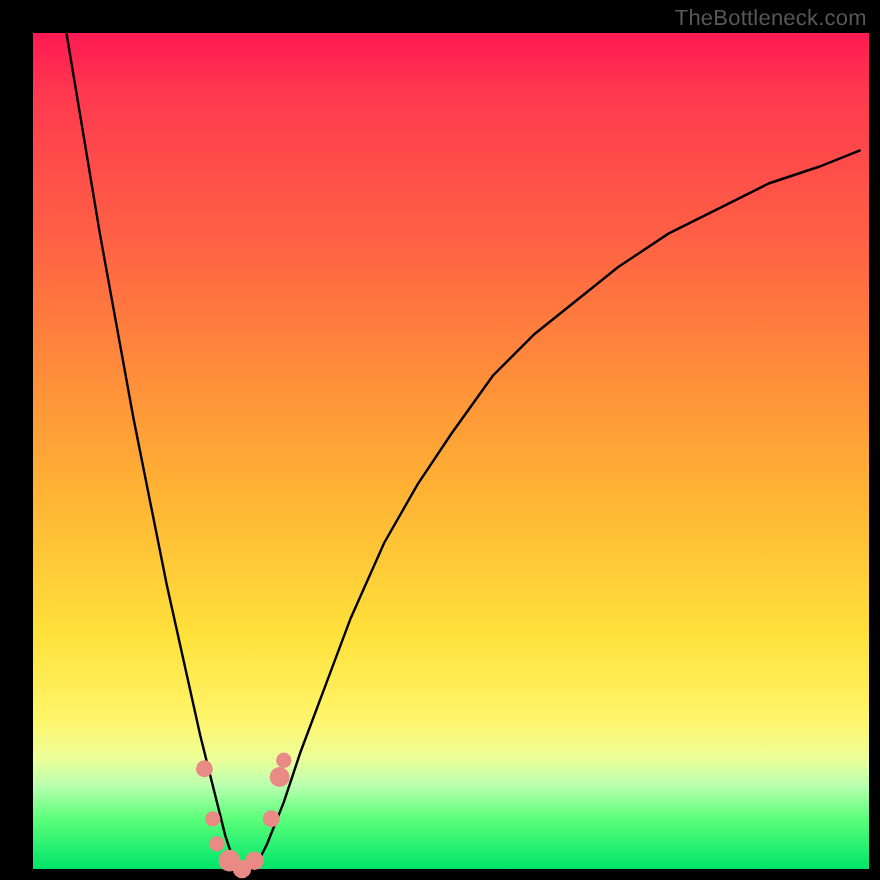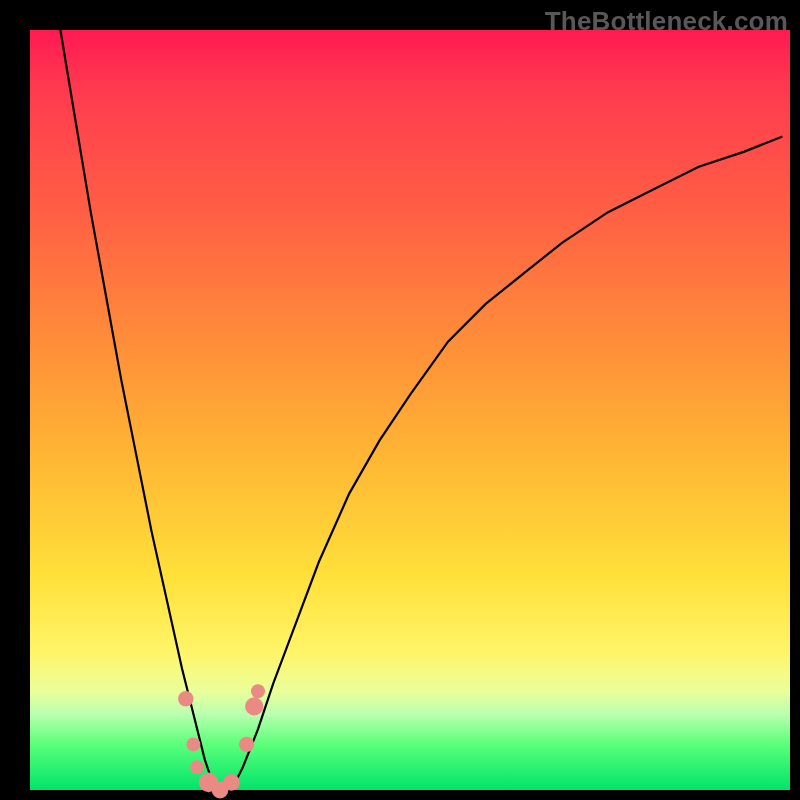--- a/index.html
+++ b/index.html
@@ -35,22 +35,22 @@
       #eaff9a 87%,
       #baffb0 90%,
       #5bff7a 94%,
       #00e46a 100%
     );
   }
   .watermark {
     position: absolute;
     top: 6px;
     right: 12px;
-    font-size: 26px;
-    font-weight: 700;
+    font-size: 20px;
+    font-weight: 400;
     color: #585858;
     letter-spacing: 0.2px;
     user-select: none;
   }
   svg.curve {
     position: absolute;
     left: 0; top: 0;
     width: 760px;
     height: 760px;
     overflow: visible;

